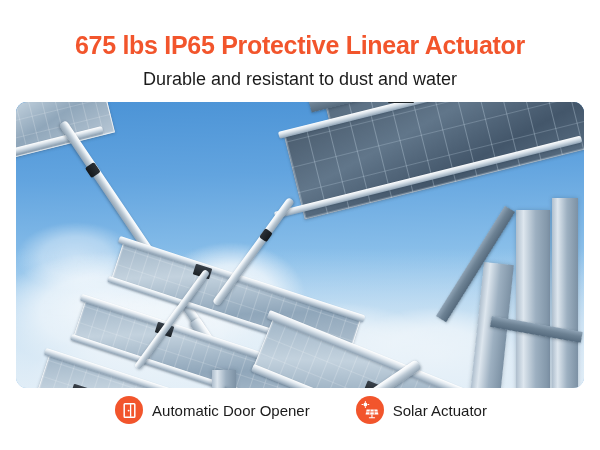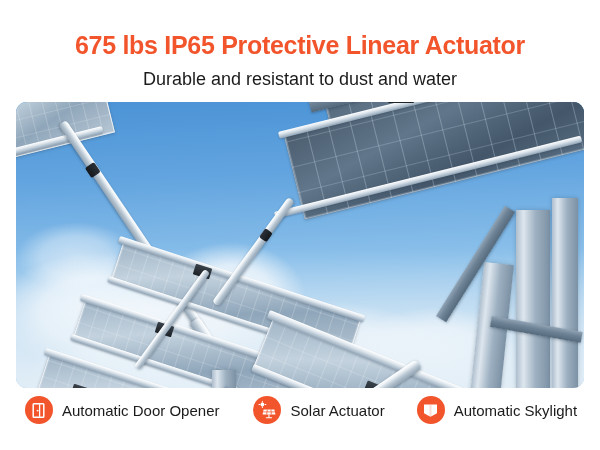--- a/index.html
+++ b/index.html
@@ -153,21 +153,21 @@
 
   
   .features {
     position: absolute;
     left: 0;
     top: 396px;
     width: 600px;
     display: flex;
     align-items: center;
     justify-content: center;
-    gap: 0;
+    gap: 12px;
   }
 
   .feature {
     display: flex;
     align-items: center;
     gap: 9px;
   }
   .feature.f1 { margin-left: 2px; }
   .feature.f2 { margin-left: 34px; }
   .feature.f3 { margin-left: 32px; }
@@ -297,26 +297,16 @@
             <line x1="9.3" y1="8.4" x2="8.7" y2="13.4"></line>
             <line x1="13.0" y1="8.4" x2="13.3" y2="13.4"></line>
           </g>
           <rect x="10.4" y="13.4" width="1.1" height="3.4" fill="#ffffff"></rect>
           <rect x="7.8" y="16.2" width="6.3" height="1.1" rx="0.5" fill="#ffffff"></rect>
         </svg>
       </span>
       <span class="feature-label">Solar Actuator</span>
     </div>
 
-    <div class="feature f3">
-      <span class="feature-icon">
-        <svg width="17" height="17" viewBox="0 0 17 17" aria-hidden="true">
-          <path d="M2.0 2.6 H7.9 V14.4 L2.0 11.3 Z" fill="#ffffff"></path>
-          <path d="M15.0 2.6 H9.1 V14.4 L15.0 11.3 Z" fill="#ffffff"></path>
-          <rect x="8.1" y="2.3" width="0.8" height="12.4" fill="#ffffff"></rect>
-        </svg>
-      </span>
-      <span class="feature-label">Automatic Skylight</span>
-    </div>
 
   </div>
 
 </div>
 
 </body></html>

